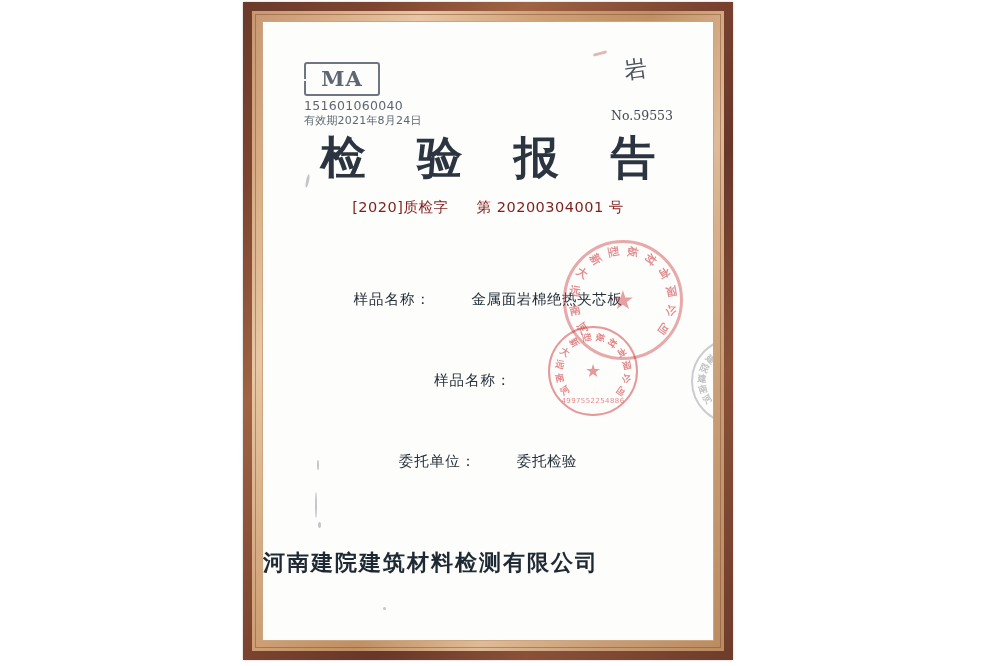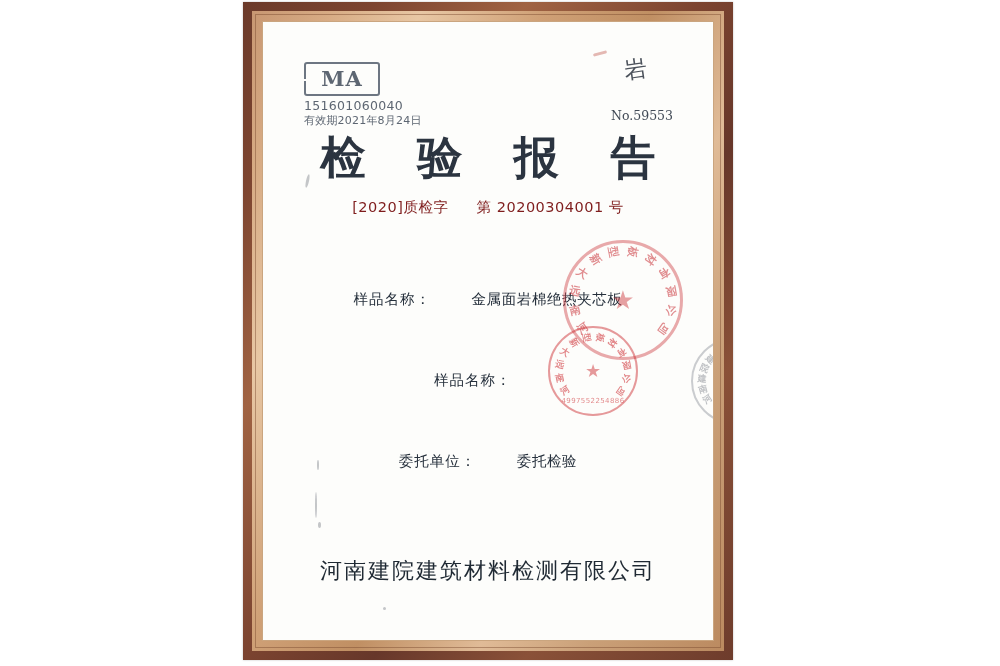--- a/index.html
+++ b/index.html
@@ -169,27 +169,25 @@
     margin-left: 10px;
     letter-spacing: 0.6px;
   }
 
   
   .issuer {
     position: absolute;
     left: 0;
     right: 0;
     top: 526px;
-    text-align: center;
     font-size: 22px;
-    font-weight: normal;
+    font-weight: bold;
     letter-spacing: 2px;
     color: #1f2933;
     font-family: "DejaVu Sans", "Liberation Sans", sans-serif;
-    margin-top: 8px;
   }
 
   
   .seal {
     position: absolute;
     border-radius: 50%;
     box-sizing: border-box;
     display: flex;
     align-items: center;
     justify-content: center;

